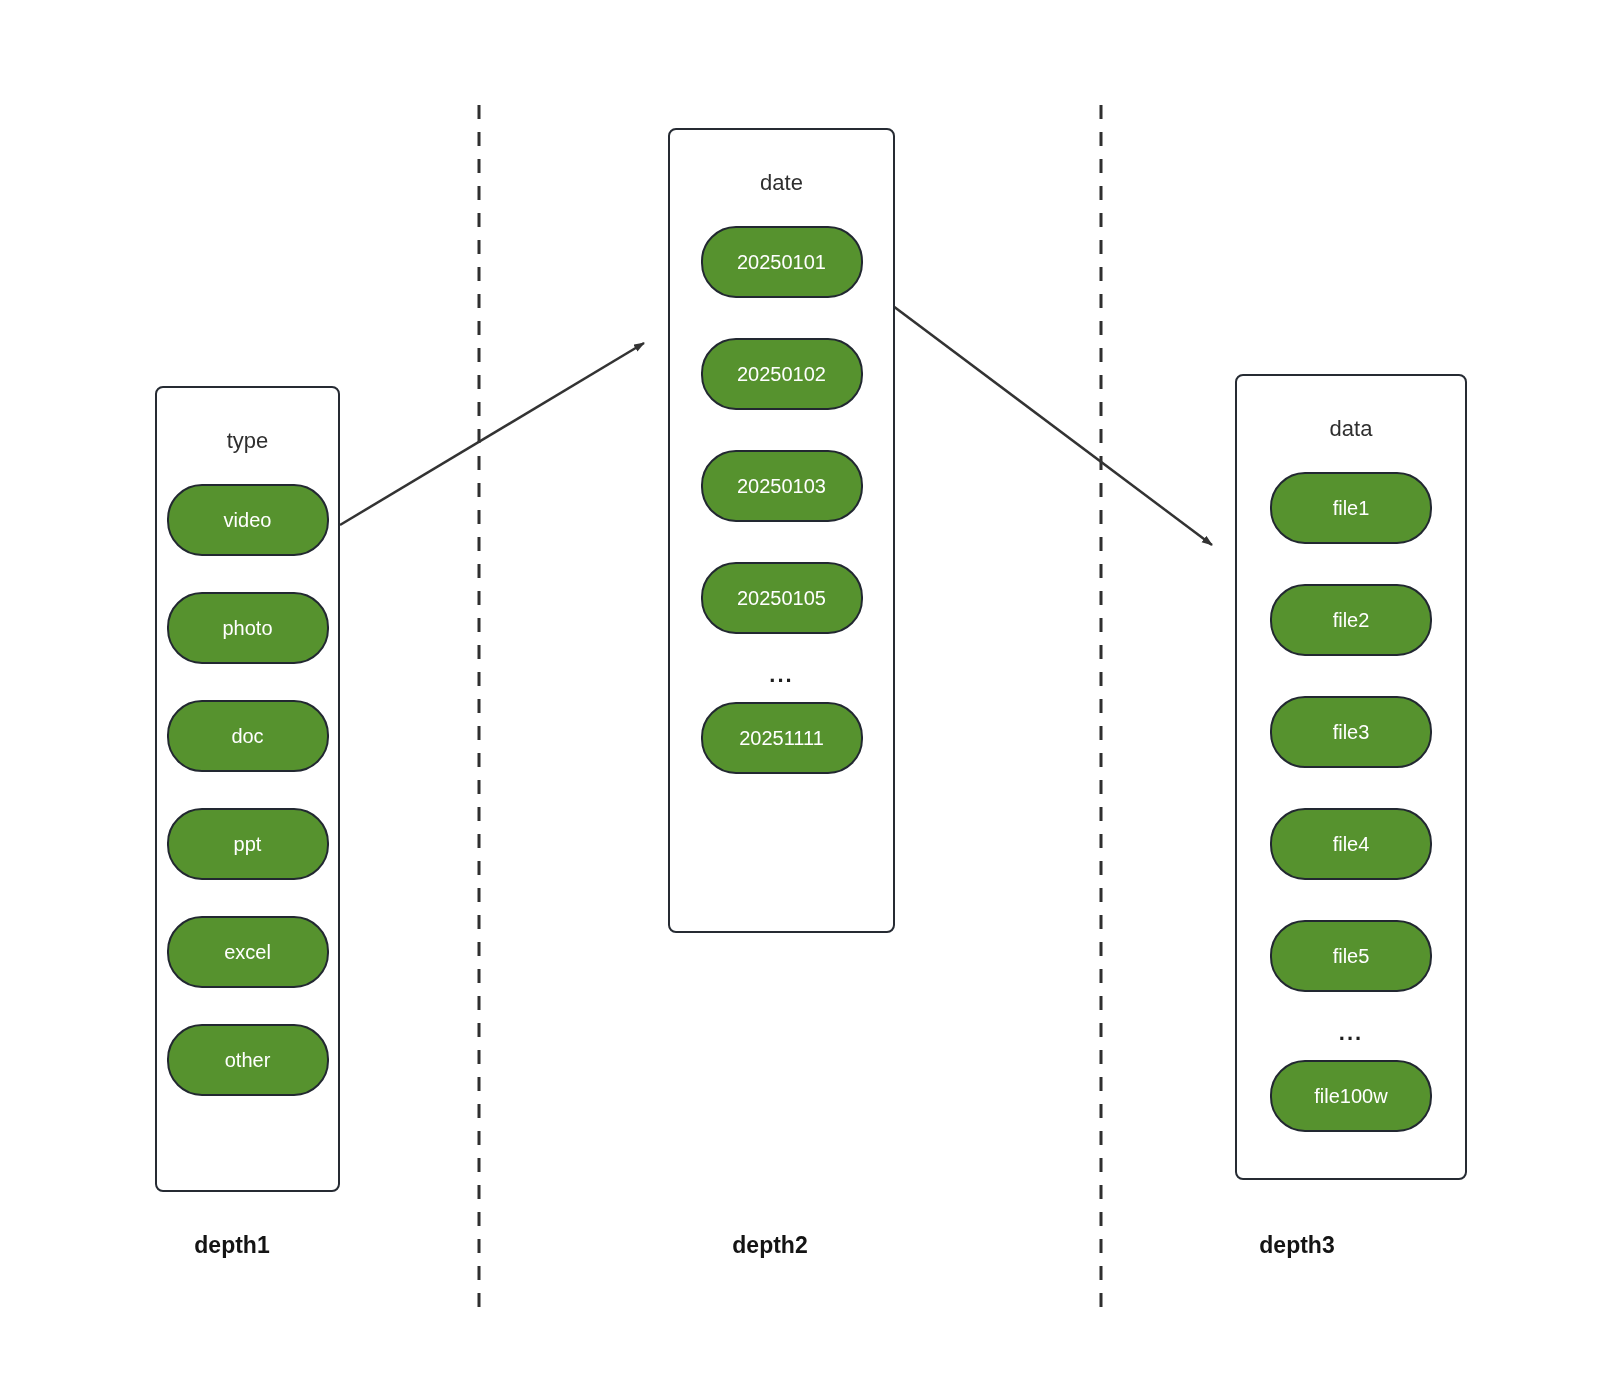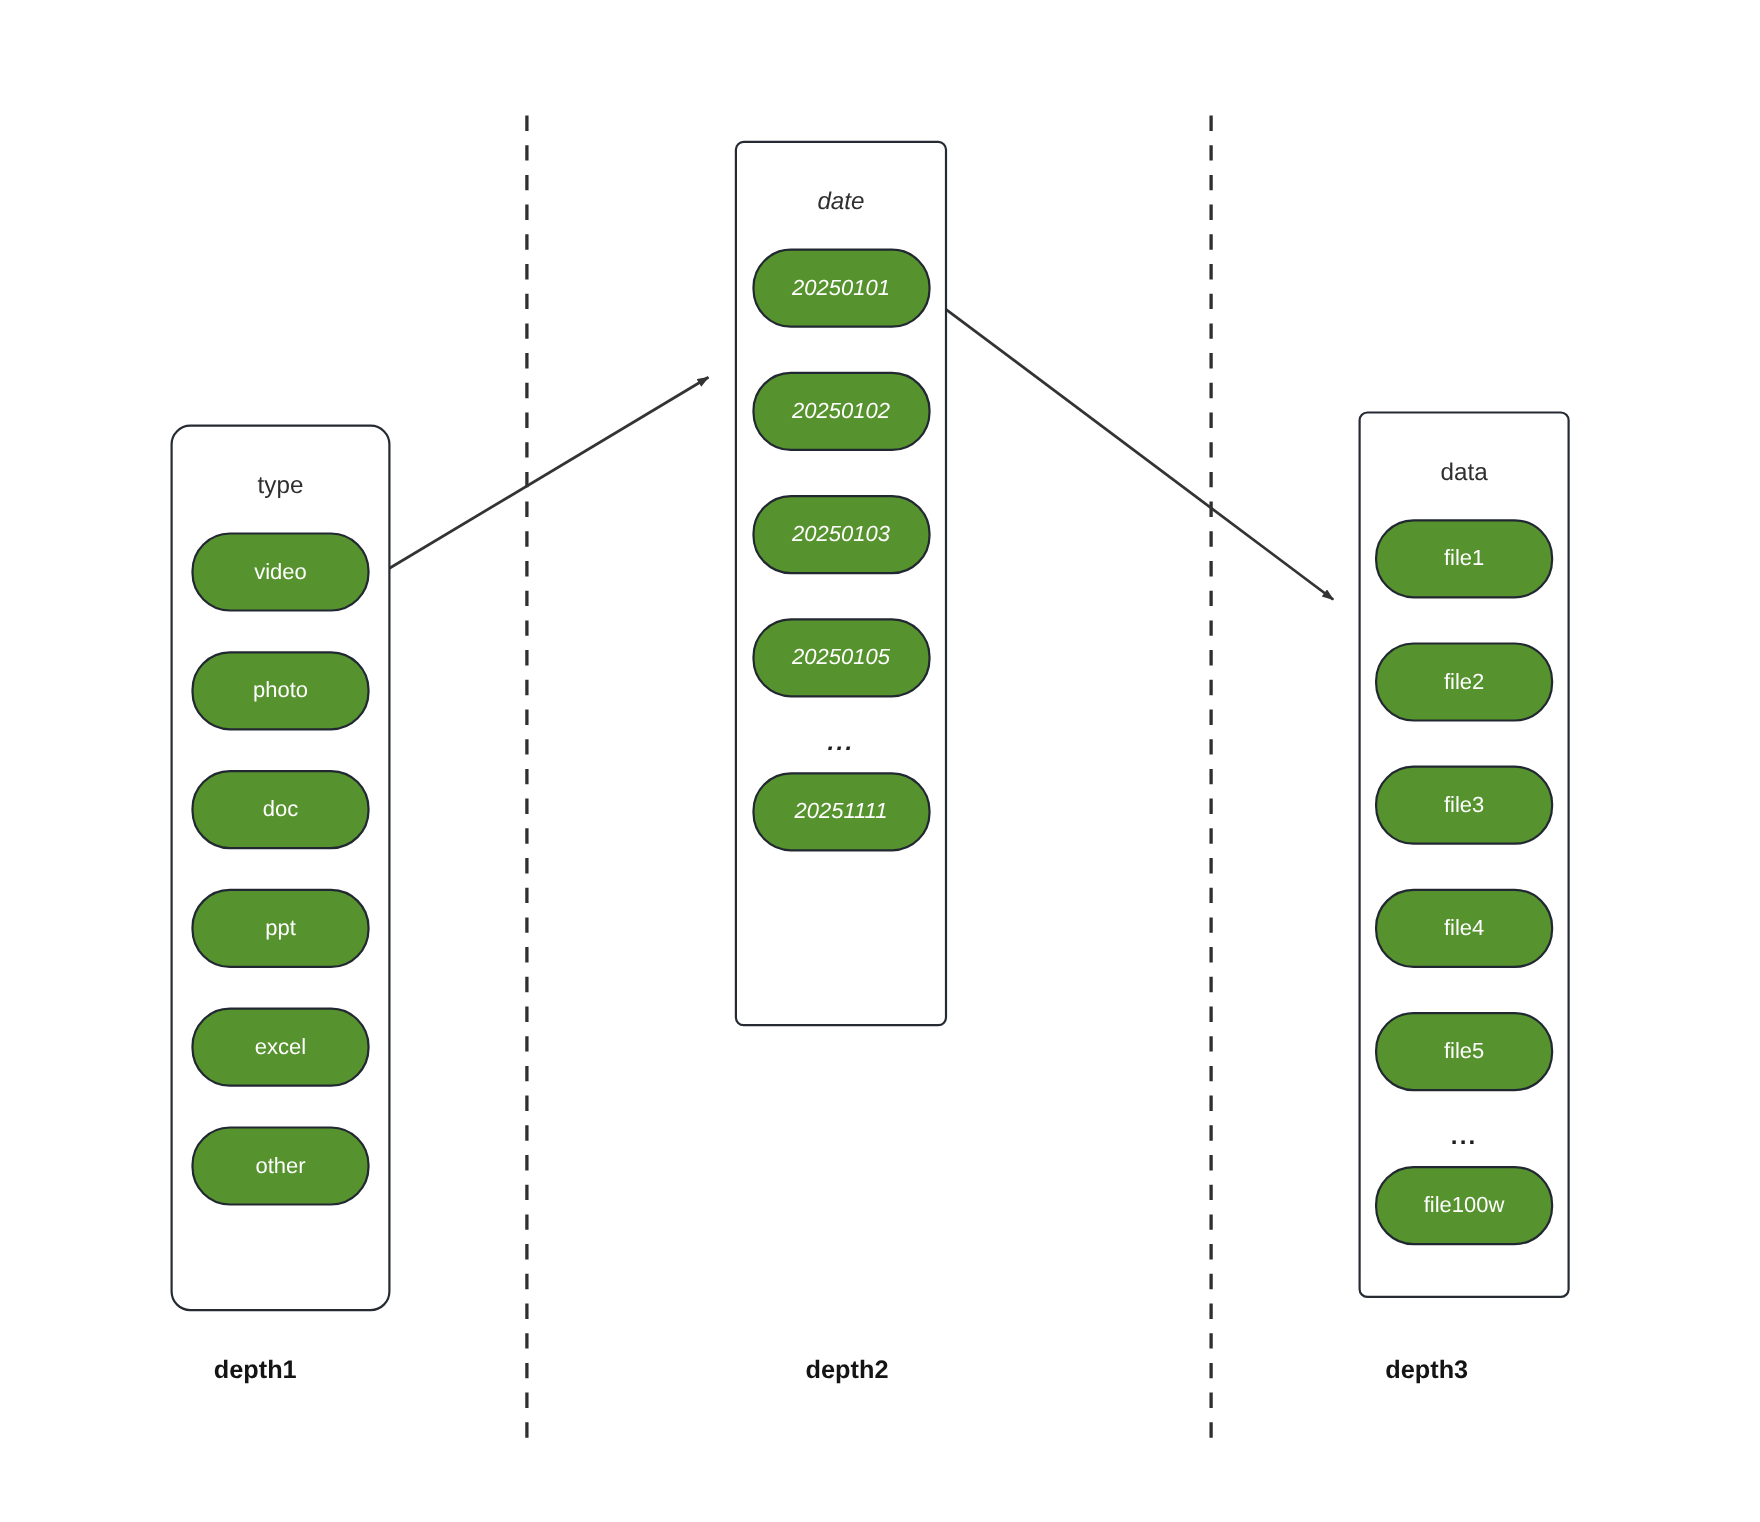--- a/index.html
+++ b/index.html
@@ -25,23 +25,23 @@
   .group-box {
     position: absolute;
     box-sizing: border-box;
     background: #ffffff;
     border: 2px solid #262b33;
     border-radius: 8px;
     display: flex;
     flex-direction: column;
     align-items: center;
   }
-  .group-box.col-type  { left: 155px;  top: 386px; width: 200px; height: 806px; border-radius: 18px; }
-  .group-box.col-date  { left: 668px;  top: 128px; width: 193px; height: 805px; font-style: italic; }
-  .group-box.col-data  { left: 1235px; top: 374px; width: 192px; height: 806px; }
+  .group-box.col-type  { left: 155px;  top: 386px; width: 185px; height: 806px; }
+  .group-box.col-date  { left: 668px;  top: 128px; width: 227px; height: 805px; }
+  .group-box.col-data  { left: 1235px; top: 374px; width: 232px; height: 806px; }
 
   .group-title {
     margin-top: 40px;
     margin-bottom: 30px;
     font-size: 22px;
     line-height: 26px;
     color: #2f2f2f;
     text-align: center;
   }
   .pill {

